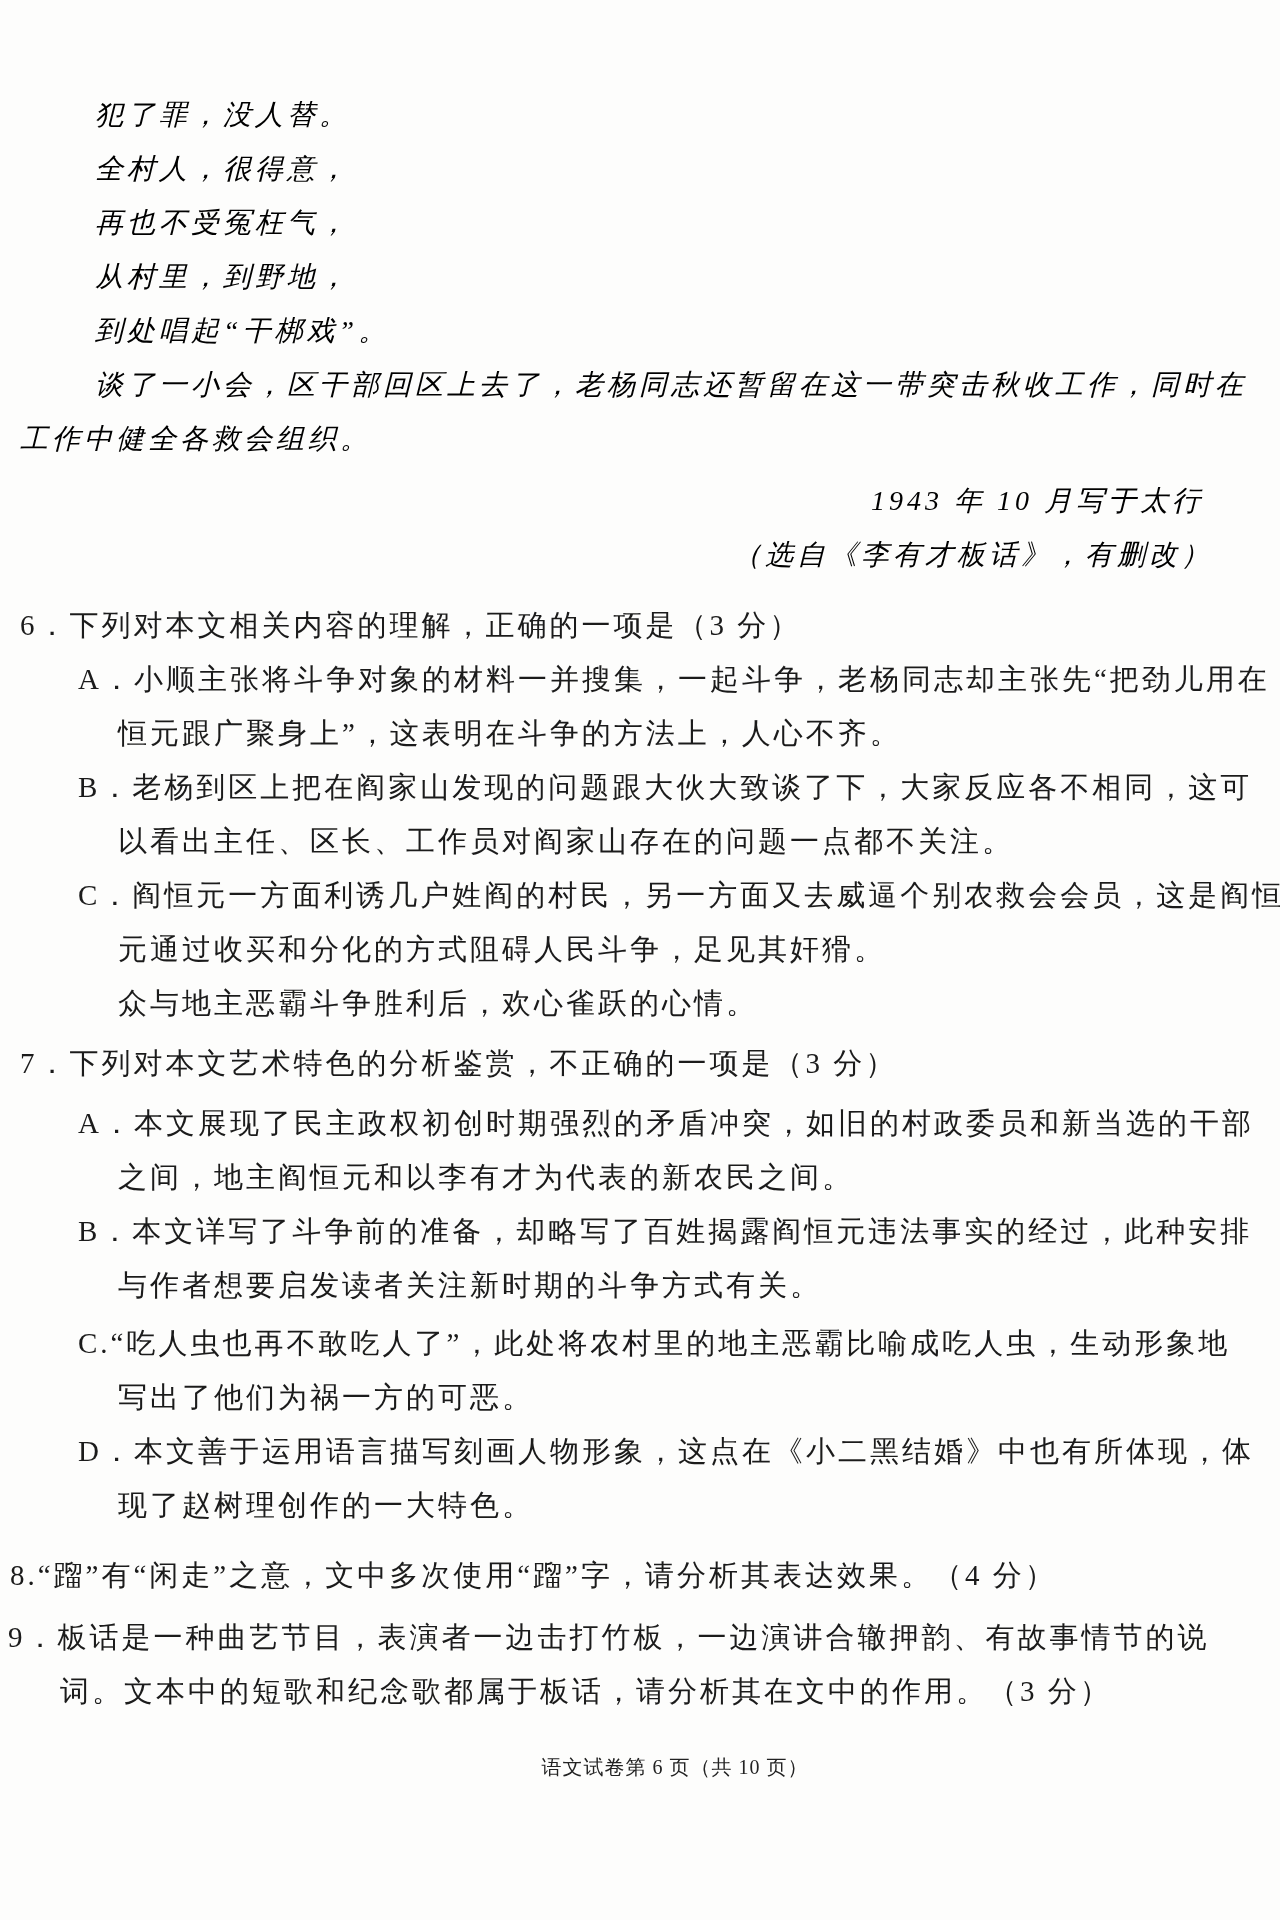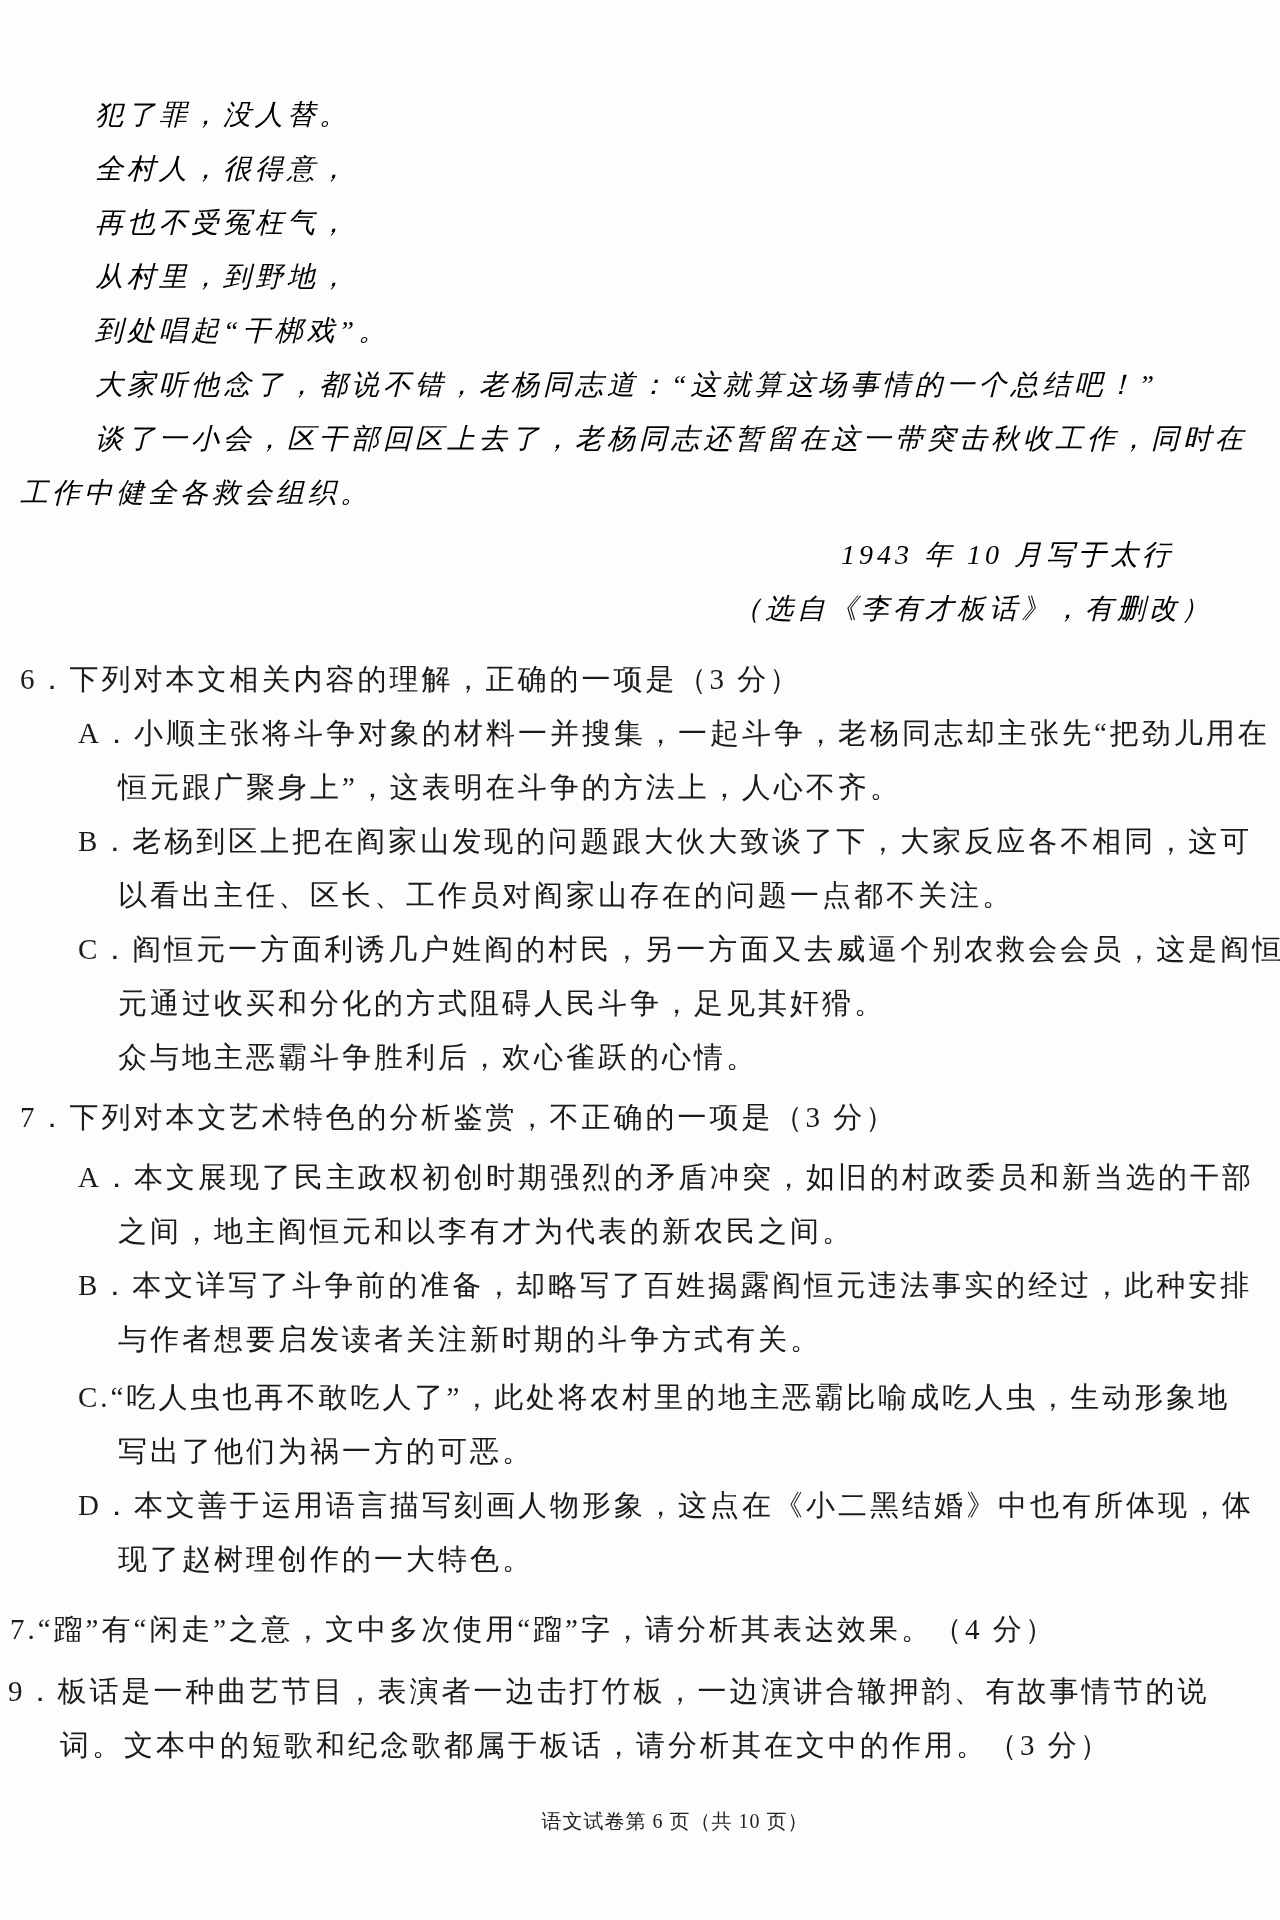--- a/index.html
+++ b/index.html
@@ -31,21 +31,21 @@
     height:54px;line-height:54px;
     white-space:nowrap;
   }
   .ml10{margin-left:10px}
   .ml12{margin-left:8px}
   .ml20{margin-left:20px}
   .ml60{margin-left:60px}
   .ml78{margin-left:78px}
   .ml95{margin-left:95px}
   .ml118{margin-left:118px}
-  .date{ text-align:right; padding-right:106px; margin-top:8px;}
+  .date{ text-align:right; padding-right:76px; margin-top:8px;}
   .source{ text-align:right; padding-right:67px;}
   .gap16{margin-top:16px}
   .gap8{margin-top:8px}
   .gap6{margin-top:6px}
   .gap4{margin-top:4px}
   .footer{
     font-family:"Liberation Serif","DejaVu Serif",serif;
     font-size:20px;
     letter-spacing:1px;
     color:#222;
@@ -60,21 +60,20 @@
 
 <div class="page">
 
   <section>
     <div class="ex-line ml95">犯了罪，没人替。</div>
     <div class="ex-line ml95">全村人，很得意，</div>
     <div class="ex-line ml95">再也不受冤枉气，</div>
     <div class="ex-line ml95">从村里，到野地，</div>
     <div class="ex-line ml95">到处唱起“干梆戏”。</div>
 
-    <div class="ex-line ml95">大家听他念了，都说不错，老杨同志道：“这就算这场事情的一个总结吧！”</div>
     <div class="ex-line ml95">谈了一小会，区干部回区上去了，老杨同志还暂留在这一带突击秋收工作，同时在</div>
     <div class="ex-line ml20">工作中健全各救会组织。</div>
 
     <div class="ex-line date">1943 年 10 月写于太行</div>
     <div class="ex-line source">（选自《李有才板话》，有删改）</div>
   </section>
 
   <section>
     <div class="q-line ml20 gap16">6．下列对本文相关内容的理解，正确的一项是（3 分）</div>
     <div class="q-line ml78">A．小顺主张将斗争对象的材料一并搜集，一起斗争，老杨同志却主张先“把劲儿用在</div>
@@ -92,21 +91,21 @@
     <div class="q-line ml118">之间，地主阎恒元和以李有才为代表的新农民之间。</div>
     <div class="q-line ml78">B．本文详写了斗争前的准备，却略写了百姓揭露阎恒元违法事实的经过，此种安排</div>
     <div class="q-line ml118">与作者想要启发读者关注新时期的斗争方式有关。</div>
     <div class="q-line ml78 gap4">C.“吃人虫也再不敢吃人了”，此处将农村里的地主恶霸比喻成吃人虫，生动形象地</div>
     <div class="q-line ml118">写出了他们为祸一方的可恶。</div>
     <div class="q-line ml78">D．本文善于运用语言描写刻画人物形象，这点在《小二黑结婚》中也有所体现，体</div>
     <div class="q-line ml118">现了赵树理创作的一大特色。</div>
   </section>
 
   <section>
-    <div class="q-line ml10 gap16">7.“蹓”有“闲走”之意，文中多次使用“蹓”字，请分析其表达效果。（4 分）</div>
+    <div class="q-line ml10 gap16">8.“蹓”有“闲走”之意，文中多次使用“蹓”字，请分析其表达效果。（4 分）</div>
   </section>
 
   <section>
     <div class="q-line ml12 gap8">9．板话是一种曲艺节目，表演者一边击打竹板，一边演讲合辙押韵、有故事情节的说</div>
     <div class="q-line ml60">词。文本中的短歌和纪念歌都属于板话，请分析其在文中的作用。（3 分）</div>
   </section>
 
   <div class="footer">语文试卷第 6 页（共 10 页）</div>
 
 </div>

